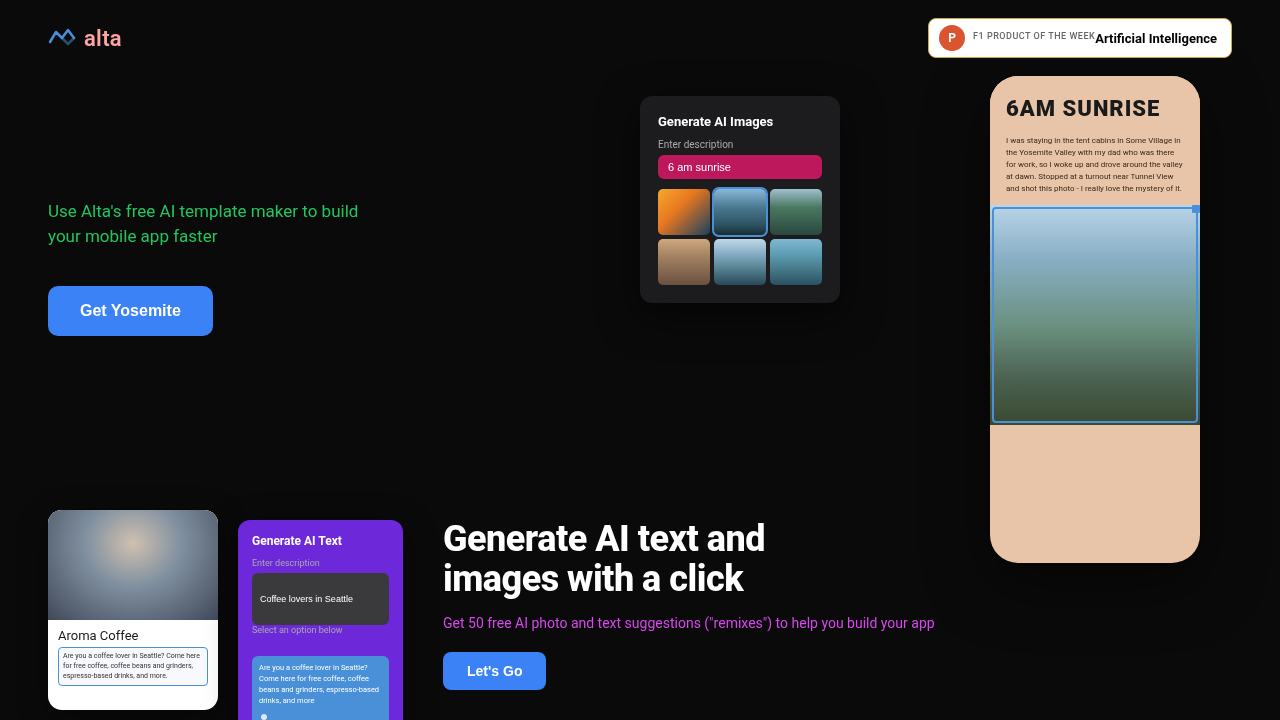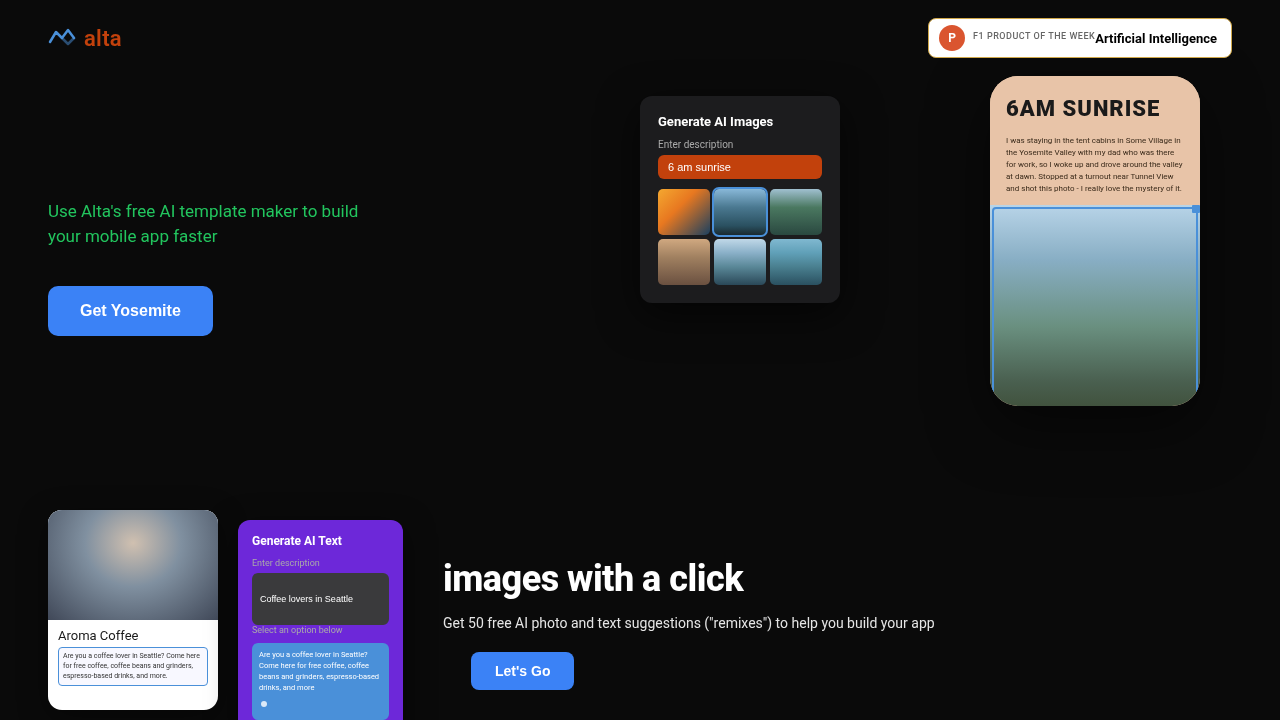--- a/index.html
+++ b/index.html
@@ -31,21 +31,21 @@
     }
 
     .logo-icon {
       width: 28px;
       height: 20px;
     }
 
     .logo-text {
       font-size: 22px;
       font-weight: 600;
-      color: #c2410c;
+      color: #fca5a5;
       letter-spacing: 0.3px;
     }
 
     .product-hunt-badge {
       display: flex;
       align-items: center;
       gap: 8px;
       border: 1.5px solid #d0a84a;
       border-radius: 8px;
       padding: 6px 14px 6px 10px;
@@ -136,21 +136,21 @@
       width: 700px;
       height: 500px;
     }
 
     
     .mobile-app-mock {
       position: absolute;
       right: 80px;
       top: 20px;
       width: 210px;
-      height: 330px;
+      height: 487px;
       background: #e8c4a8;
       border-radius: 28px;
       overflow: hidden;
       box-shadow: 0 20px 60px rgba(0,0,0,0.5);
     }
 
     .app-header-section {
       padding: 20px 16px 14px;
       background: #e8c4a8;
     }
@@ -225,21 +225,21 @@
       margin-bottom: 10px;
     }
 
     .popup-label {
       font-size: 10px;
       color: #aaa;
       margin-bottom: 5px;
     }
 
     .popup-input {
-      background: #c2410c;
+      background: #be185d;
       border: none;
       border-radius: 6px;
       padding: 6px 10px;
       color: #fff;
       font-size: 11px;
       width: 100%;
       margin-bottom: 10px;
     }
 
     .image-grid {
@@ -371,21 +371,21 @@
       padding: 21px 8px;
       color: #fff;
       font-size: 9px;
       width: 100%;
       margin-bottom: 0;
     }
 
     .select-option-label {
       font-size: 9px;
       color: #aaa;
-      margin-bottom: 8px;
+      margin-bottom: 21px;
     }
 
     .text-result-box {
       background: #4a90d9;
       border-radius: 6px;
       padding: 7px;
       position: relative;
     }
 
     .text-result {
@@ -416,35 +416,34 @@
       font-size: 36px;
       font-weight: 800;
       color: #fff;
       line-height: 1.1;
       margin-bottom: 14px;
       letter-spacing: -0.5px;
     }
 
     .right-cta-sub {
       font-size: 14px;
-      color: #e5e5e5;
+      color: #d946ef;
       line-height: 1.5;
       margin-bottom: 18px;
     }
 
     .lets-go-btn {
       background: #3b82f6;
       color: #fff;
       border: none;
       border-radius: 8px;
       padding: 11px 24px;
       font-size: 14px;
       font-weight: 600;
       cursor: pointer;
-      margin-left: 28px;
     }
   </style>
 </head>
 <body>
 
 <nav class="navbar">
   <div class="logo-area">
     <svg class="logo-icon" viewBox="0 0 28 20" fill="none">
       <path d="M2 14 L8 4 L14 10 L20 2 L26 10" stroke="#4a90d9" stroke-width="2.5" stroke-linecap="round" stroke-linejoin="round" fill="none"></path>
       <path d="M14 10 L20 16 L26 10" stroke="#4a90d9" stroke-width="2.5" stroke-linecap="round" stroke-linejoin="round" fill="none" opacity="0.5"></path>
@@ -523,20 +522,20 @@
     <input class="popup-input-small" readonly="" value="Coffee lovers in Seattle" style="">
     <div class="select-option-label">Select an option below</div>
     <div class="text-result-box">
       <p class="text-result">Are you a coffee lover in Seattle? Come here for free coffee, coffee beans and grinders, espresso-based drinks, and more</p>
       <span class="cursor-indicator"></span>
     </div>
   </div>
 
   <div class="right-cta">
     <h2 class="right-cta-headline">
-      <br>
+      <span>Generate AI text and</span><br>
       <span>images with a click</span>
     </h2>
     <p class="right-cta-sub">Get 50 free AI photo and text suggestions ("remixes") to help you build your app</p>
     <button class="lets-go-btn">Let's Go</button>
   </div>
 
 </div>
 
 </body></html>

